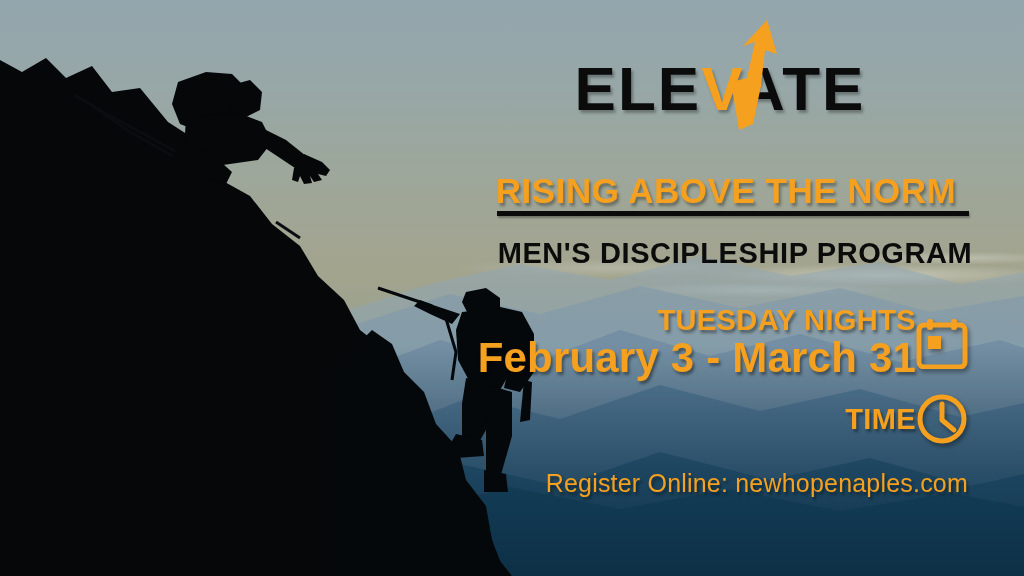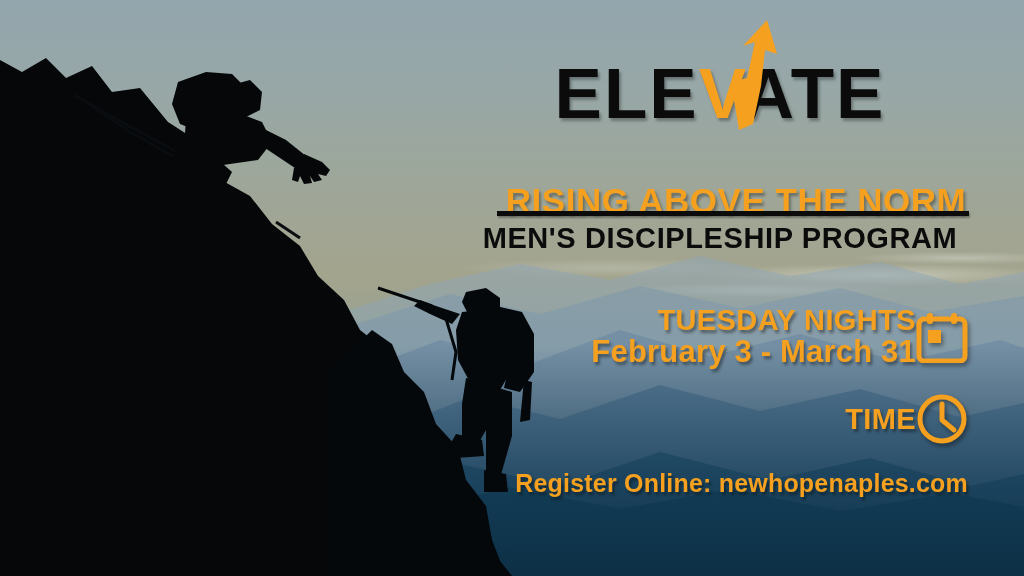--- a/index.html
+++ b/index.html
@@ -78,21 +78,21 @@
 
   .title-wrap {
     position: absolute;
     top: 58px;
     left: 0;
     width: 500px;
     height: 110px;
   }
   .title {
     margin: 0;
-    font-size: 71px;
+    font-size: 62px;
     line-height: 1;
     font-weight: 700;
     letter-spacing: 2px;
     color: #0b0b0b;
     text-align: center;
     white-space: nowrap;
     text-shadow: 2px 3px 3px rgba(0,0,0,.30);
   }
   .title .v-orange { color: #F5A01E; }
 
@@ -105,21 +105,21 @@
     height: 110px;
     pointer-events: none;
   }
   .arrow svg { display: block; width: 100%; height: 100%; }
 
   .subtitle {
     position: absolute;
     top: 165px;
     left: 0;
     width: 500px;
-    margin: 16px;
+    margin: 6px;
     text-align: center;
     font-size: 35px;
     font-weight: 700;
     letter-spacing: .5px;
     color: #F5A01E;
     white-space: nowrap;
     text-shadow: 2px 3px 3px rgba(0,0,0,.35);
   }
 
   .rule {
@@ -130,21 +130,21 @@
     height: 5px;
     background: #0b0b0b;
     box-shadow: 1px 2px 2px rgba(0,0,0,.3);
   }
 
   .program {
     position: absolute;
     top: 222px;
     left: 0;
     width: 500px;
-    margin: 0;
+    margin: 15px;
     text-align: center;
     font-size: 29px;
     font-weight: 700;
     letter-spacing: .6px;
     color: #0b0b0b;
     white-space: nowrap;
   }
 
   
   .info-row {
@@ -160,21 +160,21 @@
     text-shadow: 2px 3px 3px rgba(0,0,0,.40);
     white-space: nowrap;
   }
   .info-head {
     font-size: 29px;
     font-weight: 700;
     letter-spacing: .4px;
     line-height: 1.06;
   }
   .info-sub {
-    font-size: 31px;
+    font-size: 42px;
     font-weight: 700;
     letter-spacing: .2px;
     line-height: 1.06;
   }
   .info-icon {
     width: 52px;
     height: 52px;
     flex: none;
     filter: drop-shadow(2px 3px 2px rgba(0,0,0,.40));
   }
@@ -183,21 +183,21 @@
   .row-date { top: 305px; }
   .row-time { top: 393px; margin-left: 36px; }
 
   .register {
     position: absolute;
     right: 56px;
     top: 467px;
     text-align: right;
     color: #F5A01E;
     font-size: 25px;
-    font-weight: 700;
+    font-weight: 400;
     line-height: 1.28;
     letter-spacing: .2px;
     white-space: nowrap;
     text-shadow: 2px 3px 3px rgba(0,0,0,.40);
   }
 </style>
 </head>
 <body>
 
 <div id="poster">

